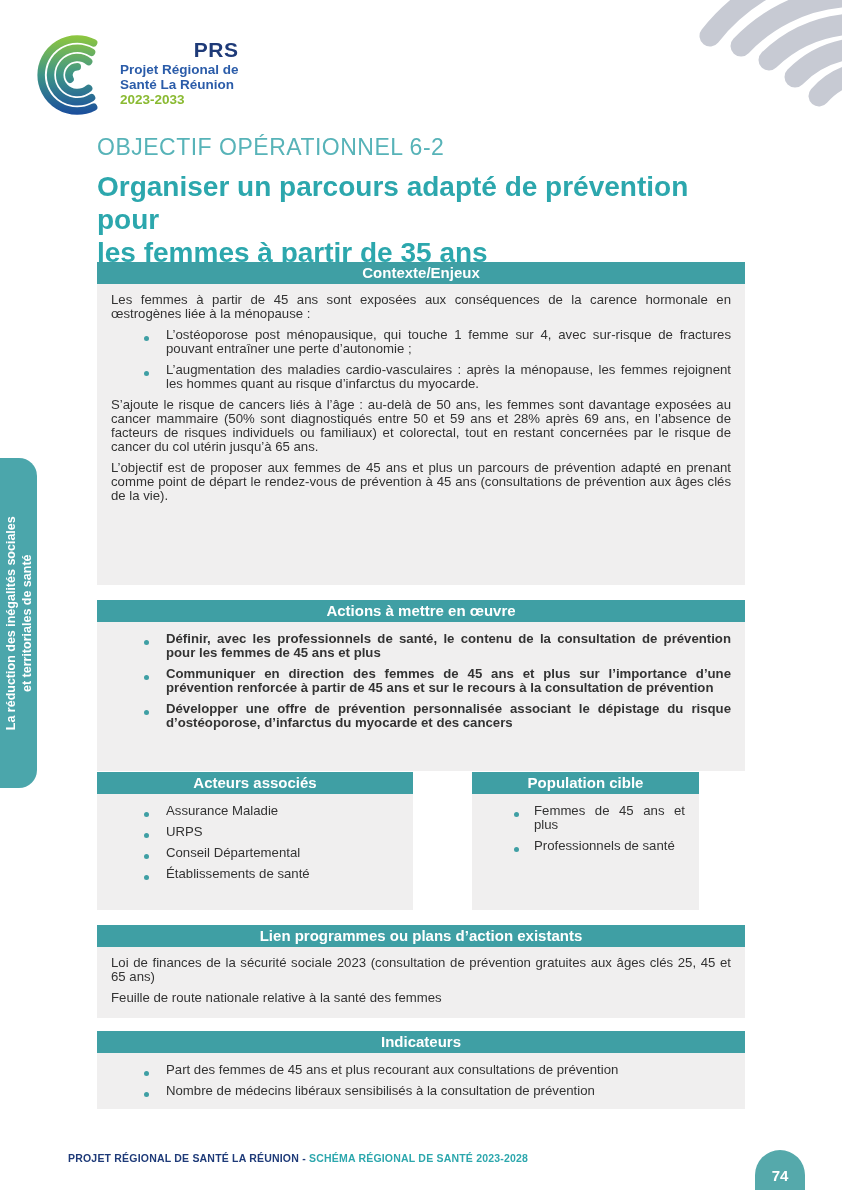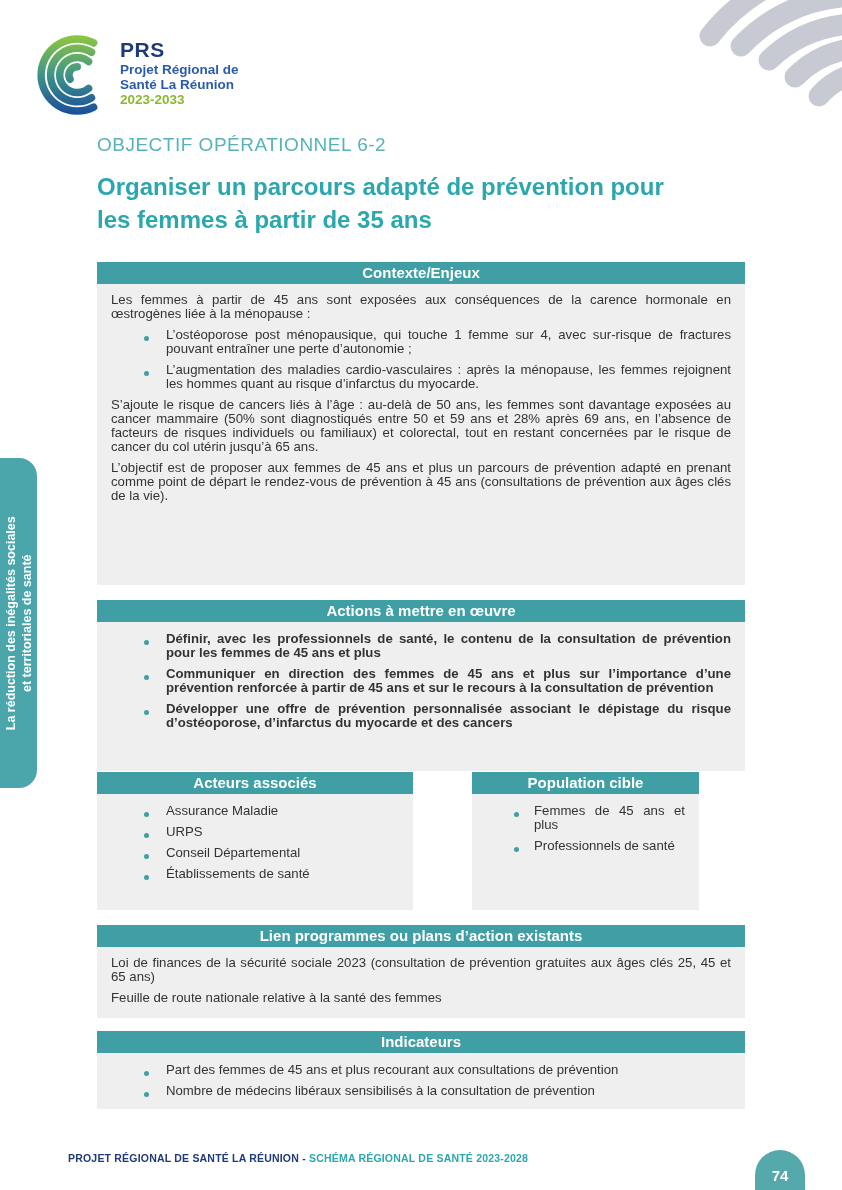--- a/index.html
+++ b/index.html
@@ -11,44 +11,44 @@
   html,body{background:#888;}
   .page{
     position:relative; width:842px; height:1190px; background:#fff;
     margin:0 auto; overflow:hidden;
     font-family:"Liberation Sans","DejaVu Sans",sans-serif; color:var(--text);
   }
   
   .logo{position:absolute; left:28px; top:30px; display:flex; align-items:flex-start;}
   .logo-arcs{width:88px; height:90px;}
   .logo-text{margin-left:4px; padding-top:8px; line-height:1.12;}
-  .logo-brand{font-size:21px; font-weight:bold; color:var(--navy); letter-spacing:.5px;}
+  .logo-brand{font-size:21px; font-weight:bold; color:var(--navy); letter-spacing:.5px;text-align:right;}
   .logo-line{font-size:13.5px; font-weight:bold; color:var(--blue);}
   .logo-years{font-size:13.5px; font-weight:bold; color:var(--green);}
   
   .corner{position:absolute; right:0; top:0; width:170px; height:190px;}
   
   .side-tab{
     position:absolute; left:0; top:458px; width:37px; height:330px;
     background:var(--sidebar); border-radius:0 18px 18px 0;
     display:flex; align-items:center; justify-content:center;
   }
   .side-text{
     transform:rotate(-90deg); white-space:nowrap; text-align:center;
     color:#fff; font-size:12.5px; font-weight:bold; line-height:1.3;
   }
   
   .content{position:absolute; left:97px; top:0; width:648px;}
   .kicker{
     position:absolute; top:134px; left:0; width:100%;
-    font-size:19px; color:var(--kicker); letter-spacing:.5px; font-weight:normal;
+    font-size:23px; color:var(--kicker); letter-spacing:.5px; font-weight:normal;
   }
   .title{
     position:absolute; top:170px; left:0; width:100%;
-    font-size:24px; font-weight:bold; color:var(--accent); line-height:33px;
+    font-size:28px; font-weight:bold; color:var(--accent); line-height:33px;
   }
   section{position:absolute; left:0; width:648px;}
   #sec-contexte{top:262px;} #sec-actions{top:600px;}
   #row-cols{top:772px;} #sec-lien{top:925px;} #sec-ind{top:1031px;}
   .bar{
     height:22px; line-height:22px; background:var(--teal); color:#fff;
     text-align:center; font-size:15px; font-weight:bold;
   }
   .box{
     background:var(--box); padding:7px 14px; overflow:hidden;

